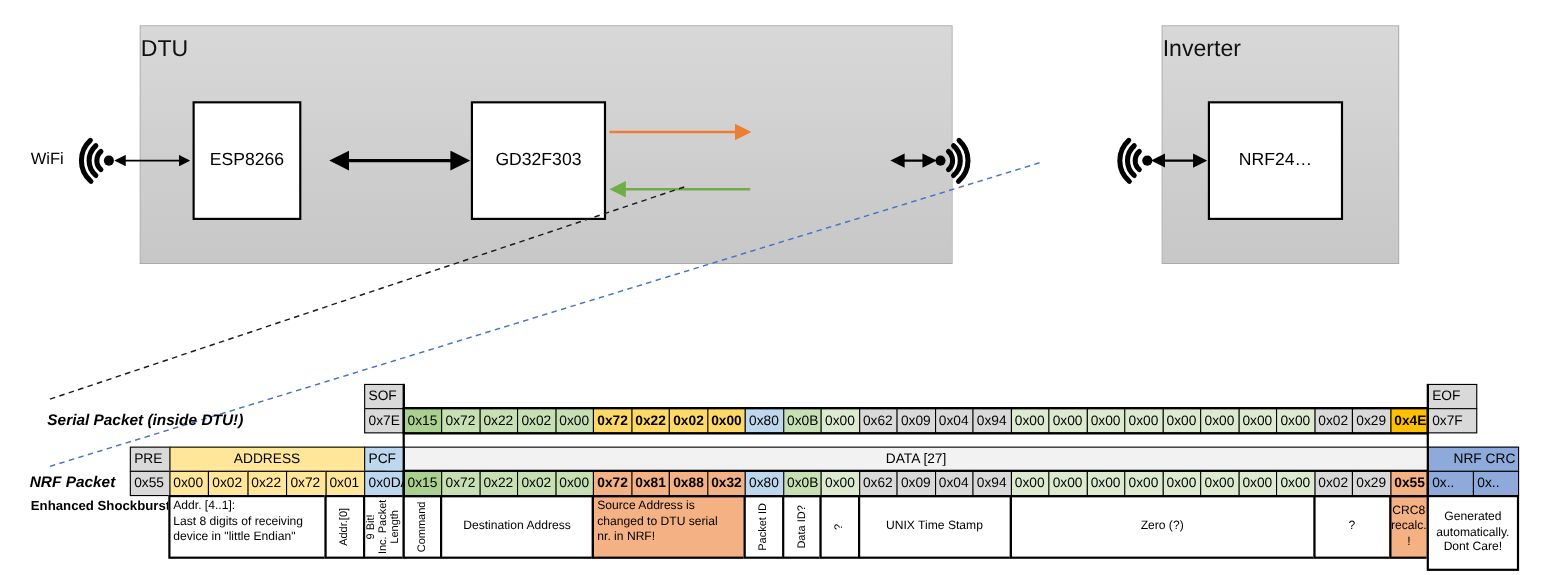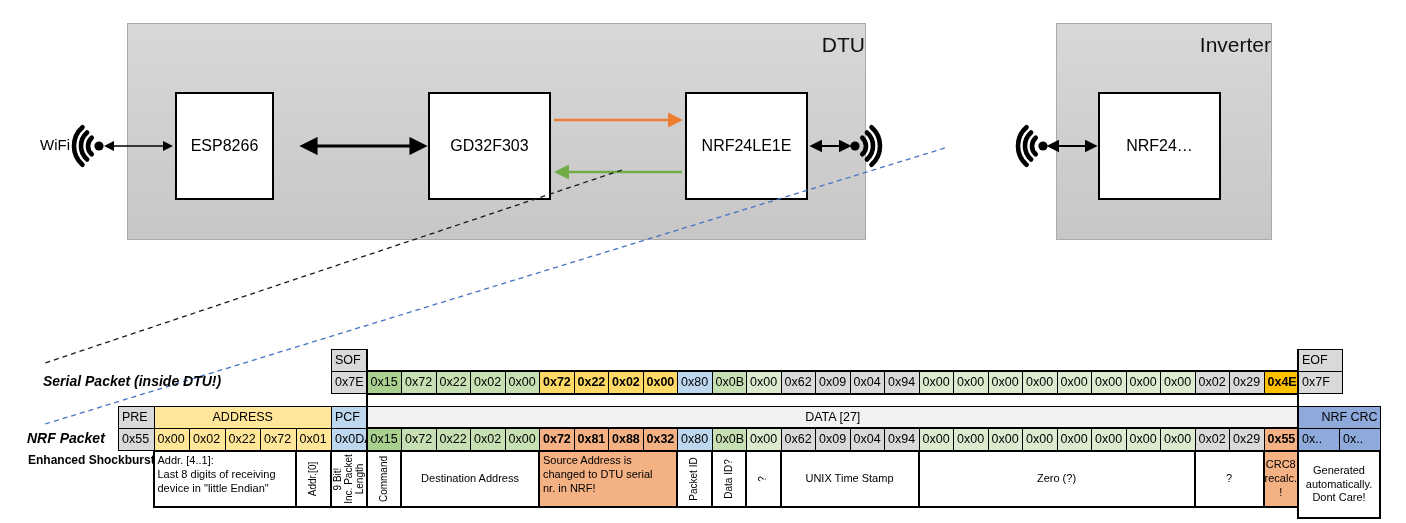--- a/index.html
+++ b/index.html
@@ -1,24 +1,24 @@
 <!DOCTYPE html>
 <html><head>
 <meta charset="utf-8">
 <style>
   html,body{margin:0;padding:0;background:#fff;}
   #stage{position:relative;width:1406px;height:523px;background:#fff;overflow:hidden;
          font-family:"Liberation Sans",sans-serif;color:#000;}
   
   .bigbox{position:absolute;background:linear-gradient(180deg,#d8d8d8,#c7c7c7);
           border:1px solid #aaa;box-sizing:border-box;}
-  .bigtitle{position:absolute;width:100%;top:9px;text-align:right;font-size:21px;color:#111;}
+  .bigtitle{position:absolute;width:100%;top:9px;text-align:left;font-size:21px;color:#111;}
   .comp{position:absolute;background:#fff;border:2.2px solid #000;box-sizing:border-box;
         display:flex;align-items:center;justify-content:center;font-size:16px;}
-  #wifi-label{position:absolute;left:28px;top:136px;font-size:15px;margin-left:12px;}
+  #wifi-label{position:absolute;left:28px;top:136px;font-size:15px;}
   .wifi{position:absolute;}
   .wifi .arc{fill:none;stroke:#000;stroke-width:4.6;stroke-linecap:round;
              stroke-dasharray:27 73;stroke-dashoffset:-36.5;}
   .flip{transform:scaleX(-1);}
   #overlay{position:absolute;left:0;top:0;pointer-events:none;}
   
   .tbl-label{position:absolute;font-weight:bold;font-style:italic;font-size:14px;white-space:nowrap;}
   .sub-label{position:absolute;font-size:12px;font-weight:600;white-space:nowrap;}
   .cell{position:absolute;box-sizing:border-box;border:1px solid #000;height:23px;
         font-size:12.5px;line-height:20px;padding-left:3px;overflow:hidden;white-space:nowrap;}
@@ -47,23 +47,20 @@
   </div>
   <div class="bigbox" style="left:1056px;top:23px;width:216px;height:217px;">
     <div class="bigtitle">Inverter</div>
   </div>
 
   <div class="comp" style="left:175px;top:92px;width:99px;height:108px;">
     <span>ESP8266</span>
   </div>
   <div class="comp" style="left:428px;top:92px;width:123px;height:108px;">
     <span>GD32F303</span>
-  </div>
-  <div class="comp" style="left:685px;top:92px;width:123px;height:108px;">
-    <span>NRF24LE1E</span>
   </div>
   <div class="comp" style="left:1098px;top:92px;width:123px;height:108px;">
     <span>NRF24…</span>
   </div>
 
   <div id="wifi-label">WiFi</div>
 
   <svg class="wifi" style="left:58px;top:120px;" width="50" height="52" viewBox="0 0 50 52">
     <circle cx="41" cy="26" r="4.6" fill="#000"></circle>
     <circle class="arc" cx="41" cy="26" r="11" pathLength="100"></circle>

